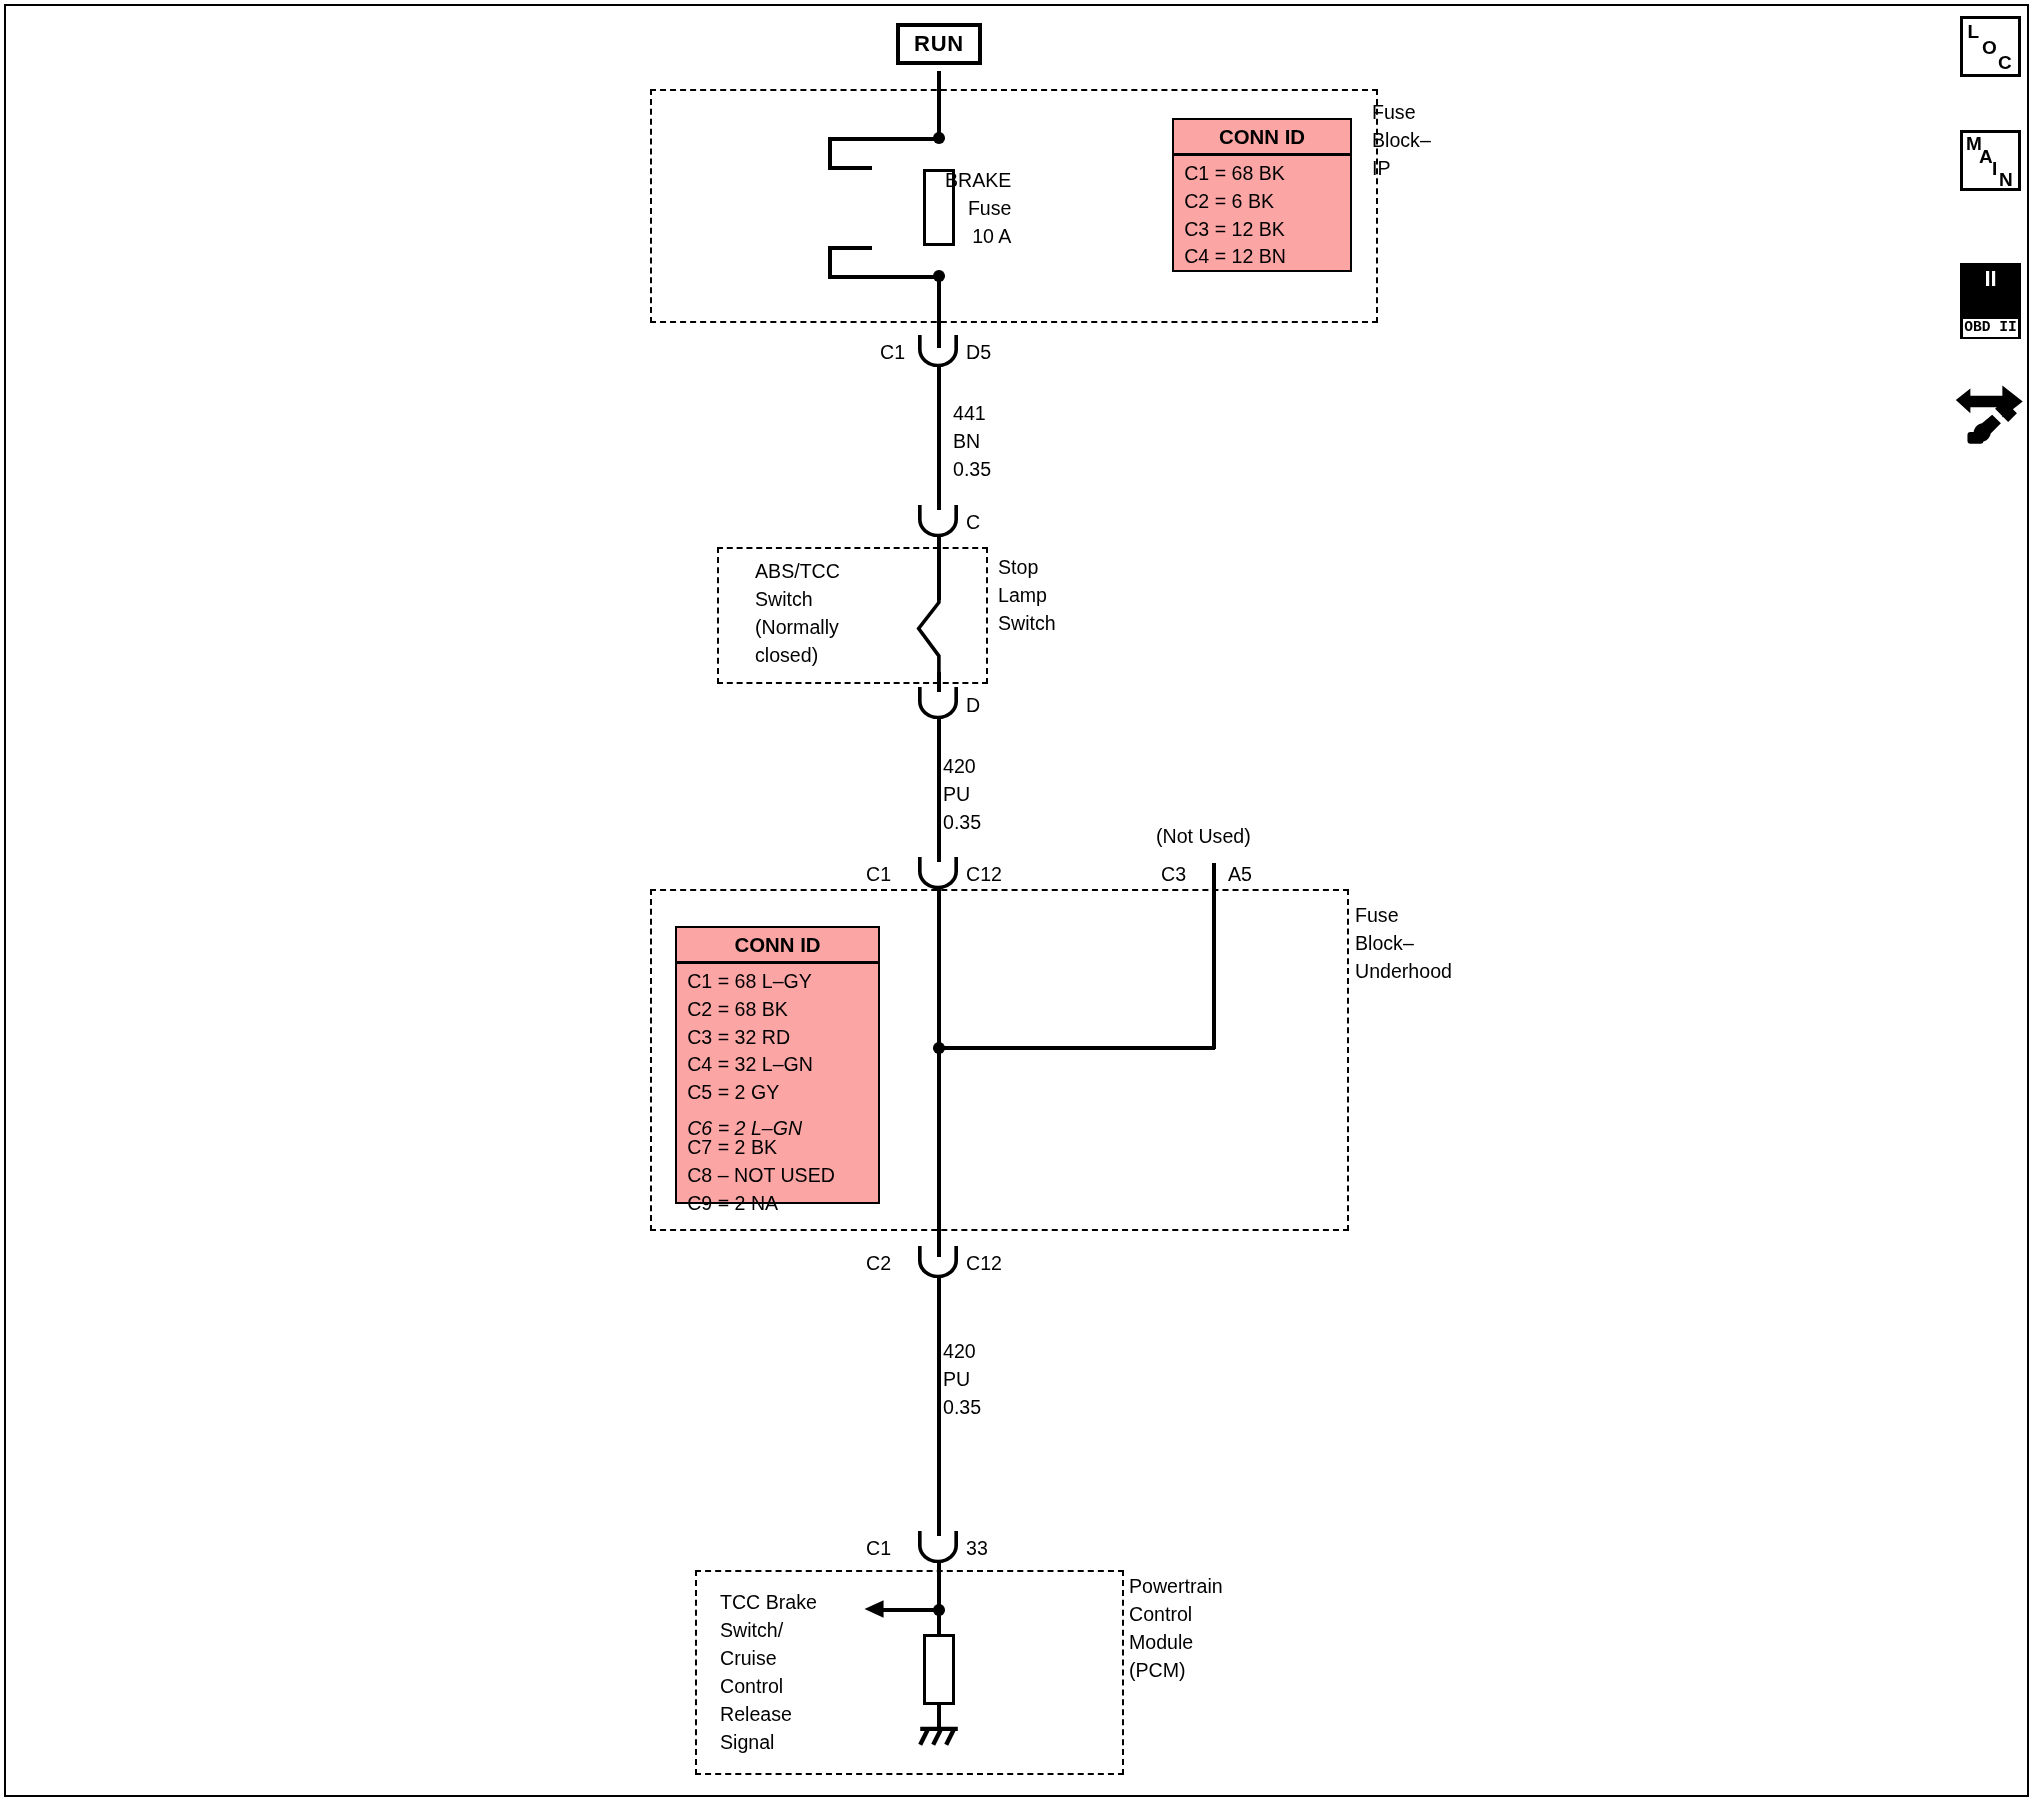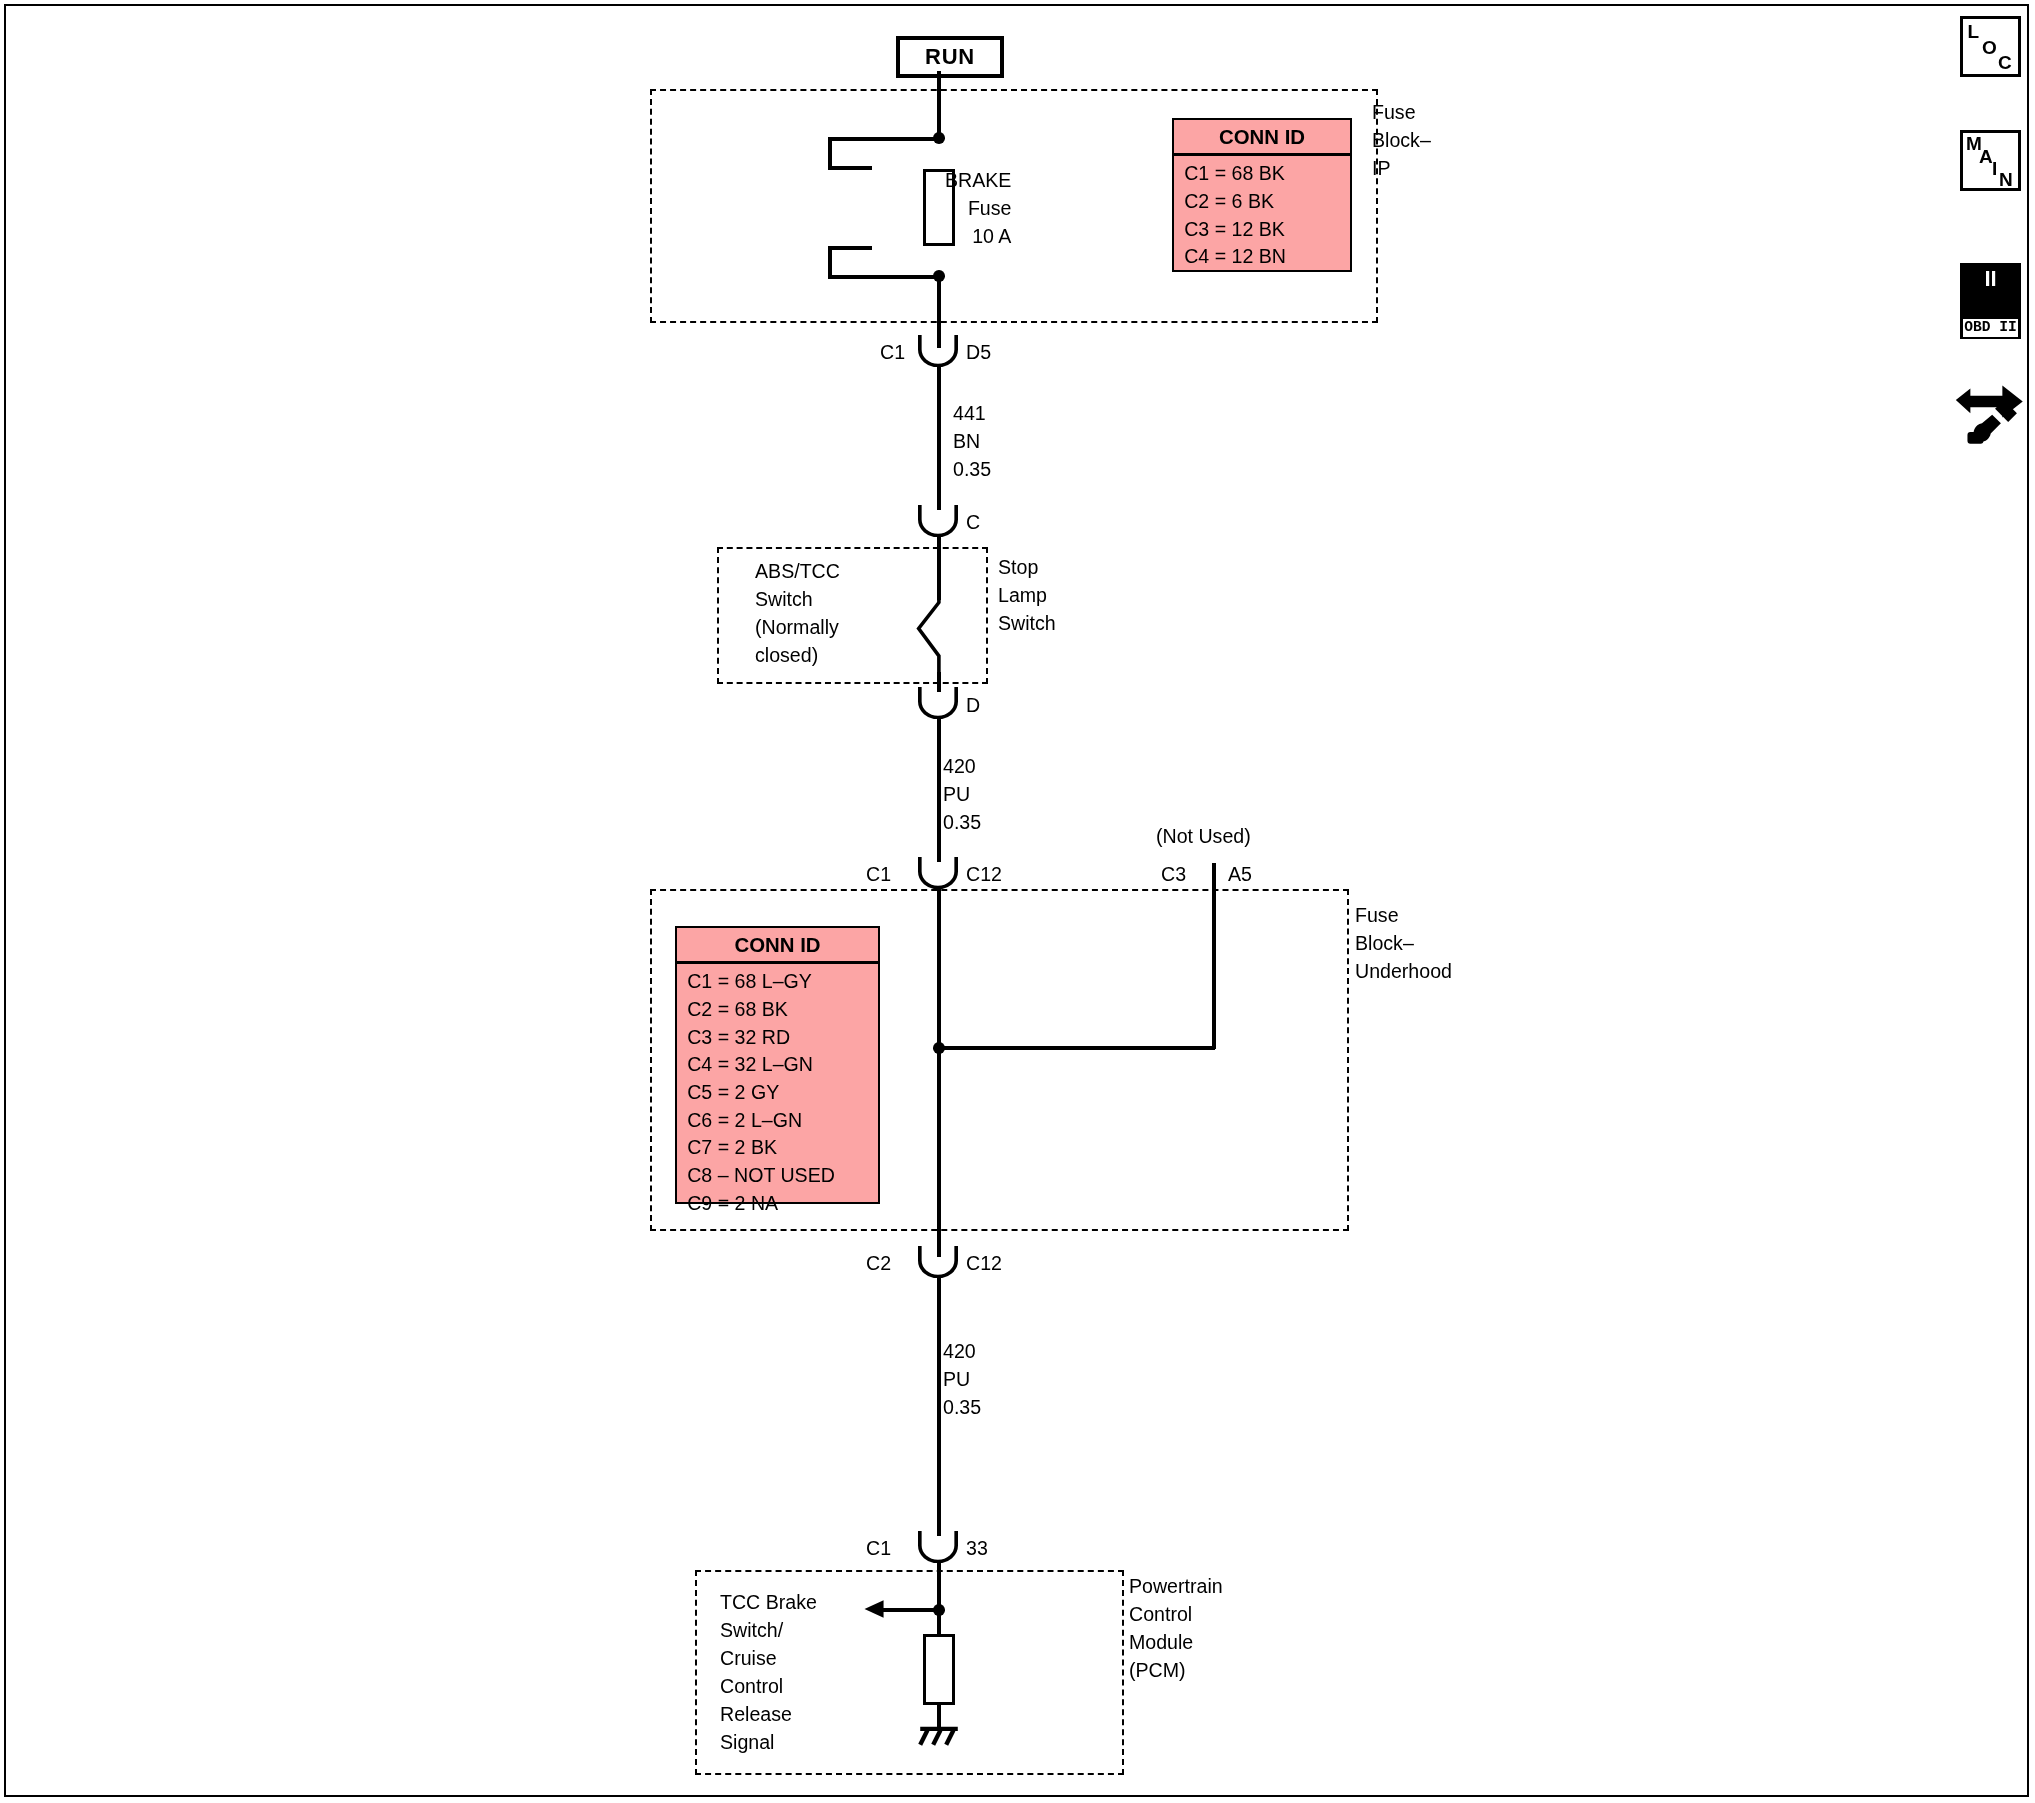--- a/index.html
+++ b/index.html
@@ -144,21 +144,21 @@
     font-family: Liberation Mono, monospace;
   }
   svg { display: block; }
 </style>
 </head>
 <body>
 
 <div id="page">
   <div class="frame"></div>
 
-  <div class="run-box" style="left:896px; top:36px; width:108px; height:42px; line-height:33px;">
+  <div class="run-box" style="left:896px; top:23px; width:86px; height:42px; line-height:33px;">
     <span>RUN</span>
   </div>
 
   <div class="line-v" style="left:937px; top:71px; height:67px;"></div>
 
   <div class="dash-box" style="left:650px; top:89px; width:728px; height:234px;"></div>
 
 
   <div class="line-h" style="left:828px; top:137px; width:111px;"></div>
   <div class="line-v" style="left:828px; top:137px; height:32px;"></div>
@@ -266,21 +266,21 @@
   <div class="node-dot" style="left:933px; top:1042px;"></div>
 
   <div class="solid-box" style="left:675px; top:926px; width:205px; height:278px;">
     <div class="conn-title">CONN ID</div>
     <div class="conn-div" style="top:33px;"></div>
     <div class="conn-list" style="left:10.2px; top:39px;">C1 = 68 L–GY</div>
     <div class="conn-list" style="left:10.2px; top:67px;">C2 = 68 BK</div>
     <div class="conn-list" style="left:10.2px; top:95px;">C3 = 32 RD</div>
     <div class="conn-list" style="left:10.2px; top:122px;">C4 = 32 L–GN</div>
     <div class="conn-list" style="left:10.2px; top:150px;">C5 = 2 GY</div>
-    <div class="conn-list" style="left:10.2px; top:178px;">C6 = 2 L–GN</div>
+    <div class="conn-list" style="left:10.2px; top:186px;font-style:italic;">C6 = 2 L–GN</div>
     <div class="conn-list" style="left:10.2px; top:205px;">C7 = 2 BK</div>
     <div class="conn-list" style="left:10.2px; top:233px;">C8 – NOT USED</div>
     <div class="conn-list" style="left:10.2px; top:261px;">C9 = 2 NA</div>
   </div>
 
   <div class="conn-arc" style="left:914px; top:1246px;">
     <svg width="48" height="32" viewBox="0 0 66 44">
       <path d="M 8 0 L 8 20 A 25 22 0 0 0 58 20 L 58 0" fill="none" stroke="#000" stroke-width="5"></path>
     </svg>
   </div>

